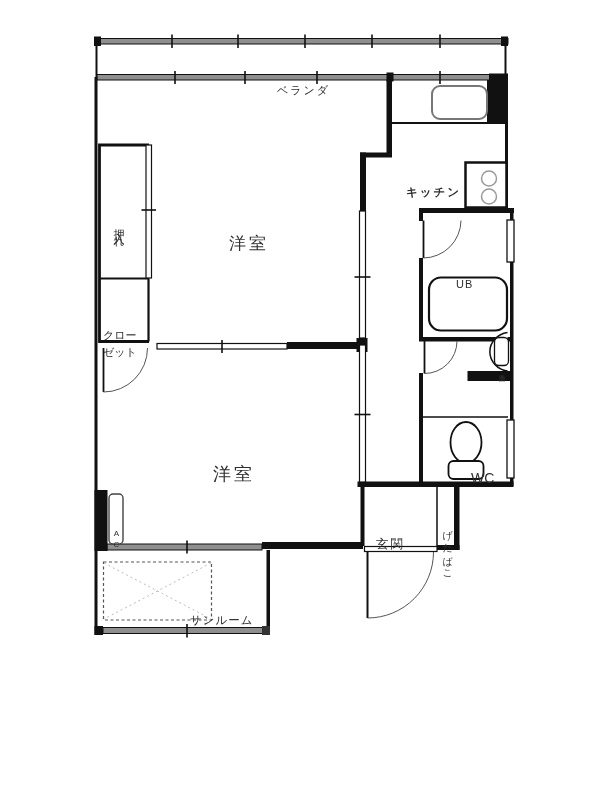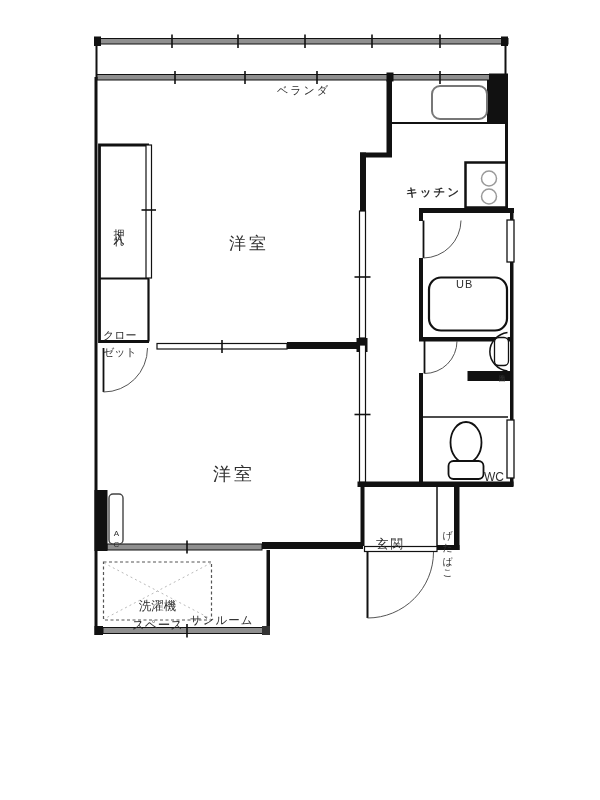--- a/index.html
+++ b/index.html
@@ -164,28 +164,26 @@
 
 <div class="lbl" style="left:406px;top:155px;font-size:11.5px;letter-spacing:2px;font-weight:bold;">キッチン</div>
 
 <div class="lbl" style="left:456px;top:248px;font-size:11px;letter-spacing:1px;">UB</div>
 
 <div class="lbl" style="left:103px;top:297px;font-size:11px;line-height:1.5;white-space:normal;width:48px;"><span>クロー</span><br>
      <span>ゼット</span></div>
 
 <div class="lbl vtext" style="left:497px;top:339px;font-size:6.5px;letter-spacing:1px;">洗面</div>
 
-<div class="lbl" style="left:484px;top:440px;font-size:12px;">WC</div>
+<div class="lbl" style="left:471px;top:440px;font-size:14px;">WC</div>
 
 <div class="lbl" style="left:213px;top:432px;font-size:18px;letter-spacing:3px;">洋室</div>
 
 <div class="lbl" style="left:376px;top:506px;font-size:12.5px;letter-spacing:2px;text-align:right;">玄関</div>
 
 <div class="lbl vtext" style="left:440px;top:492px;font-size:10px;letter-spacing:2px;">げたばこ</div>
 
 <div class="lbl vtext" style="left:112px;top:499px;font-size:8px;letter-spacing:2px;">AC</div>
 
-<div class="lbl" style="left:103px;top:567px;width:109px;text-align:center;font-size:12.5px;line-height:1.55;white-space:normal;"><span>洗濯機</span><br>
-     <span>スペース</span></div>
 
 <div class="lbl" style="left:190px;top:583px;font-size:11.5px;letter-spacing:1px;font-family:Liberation Serif, serif;">サンルーム</div>
 
 </div>
 
 </body></html>

